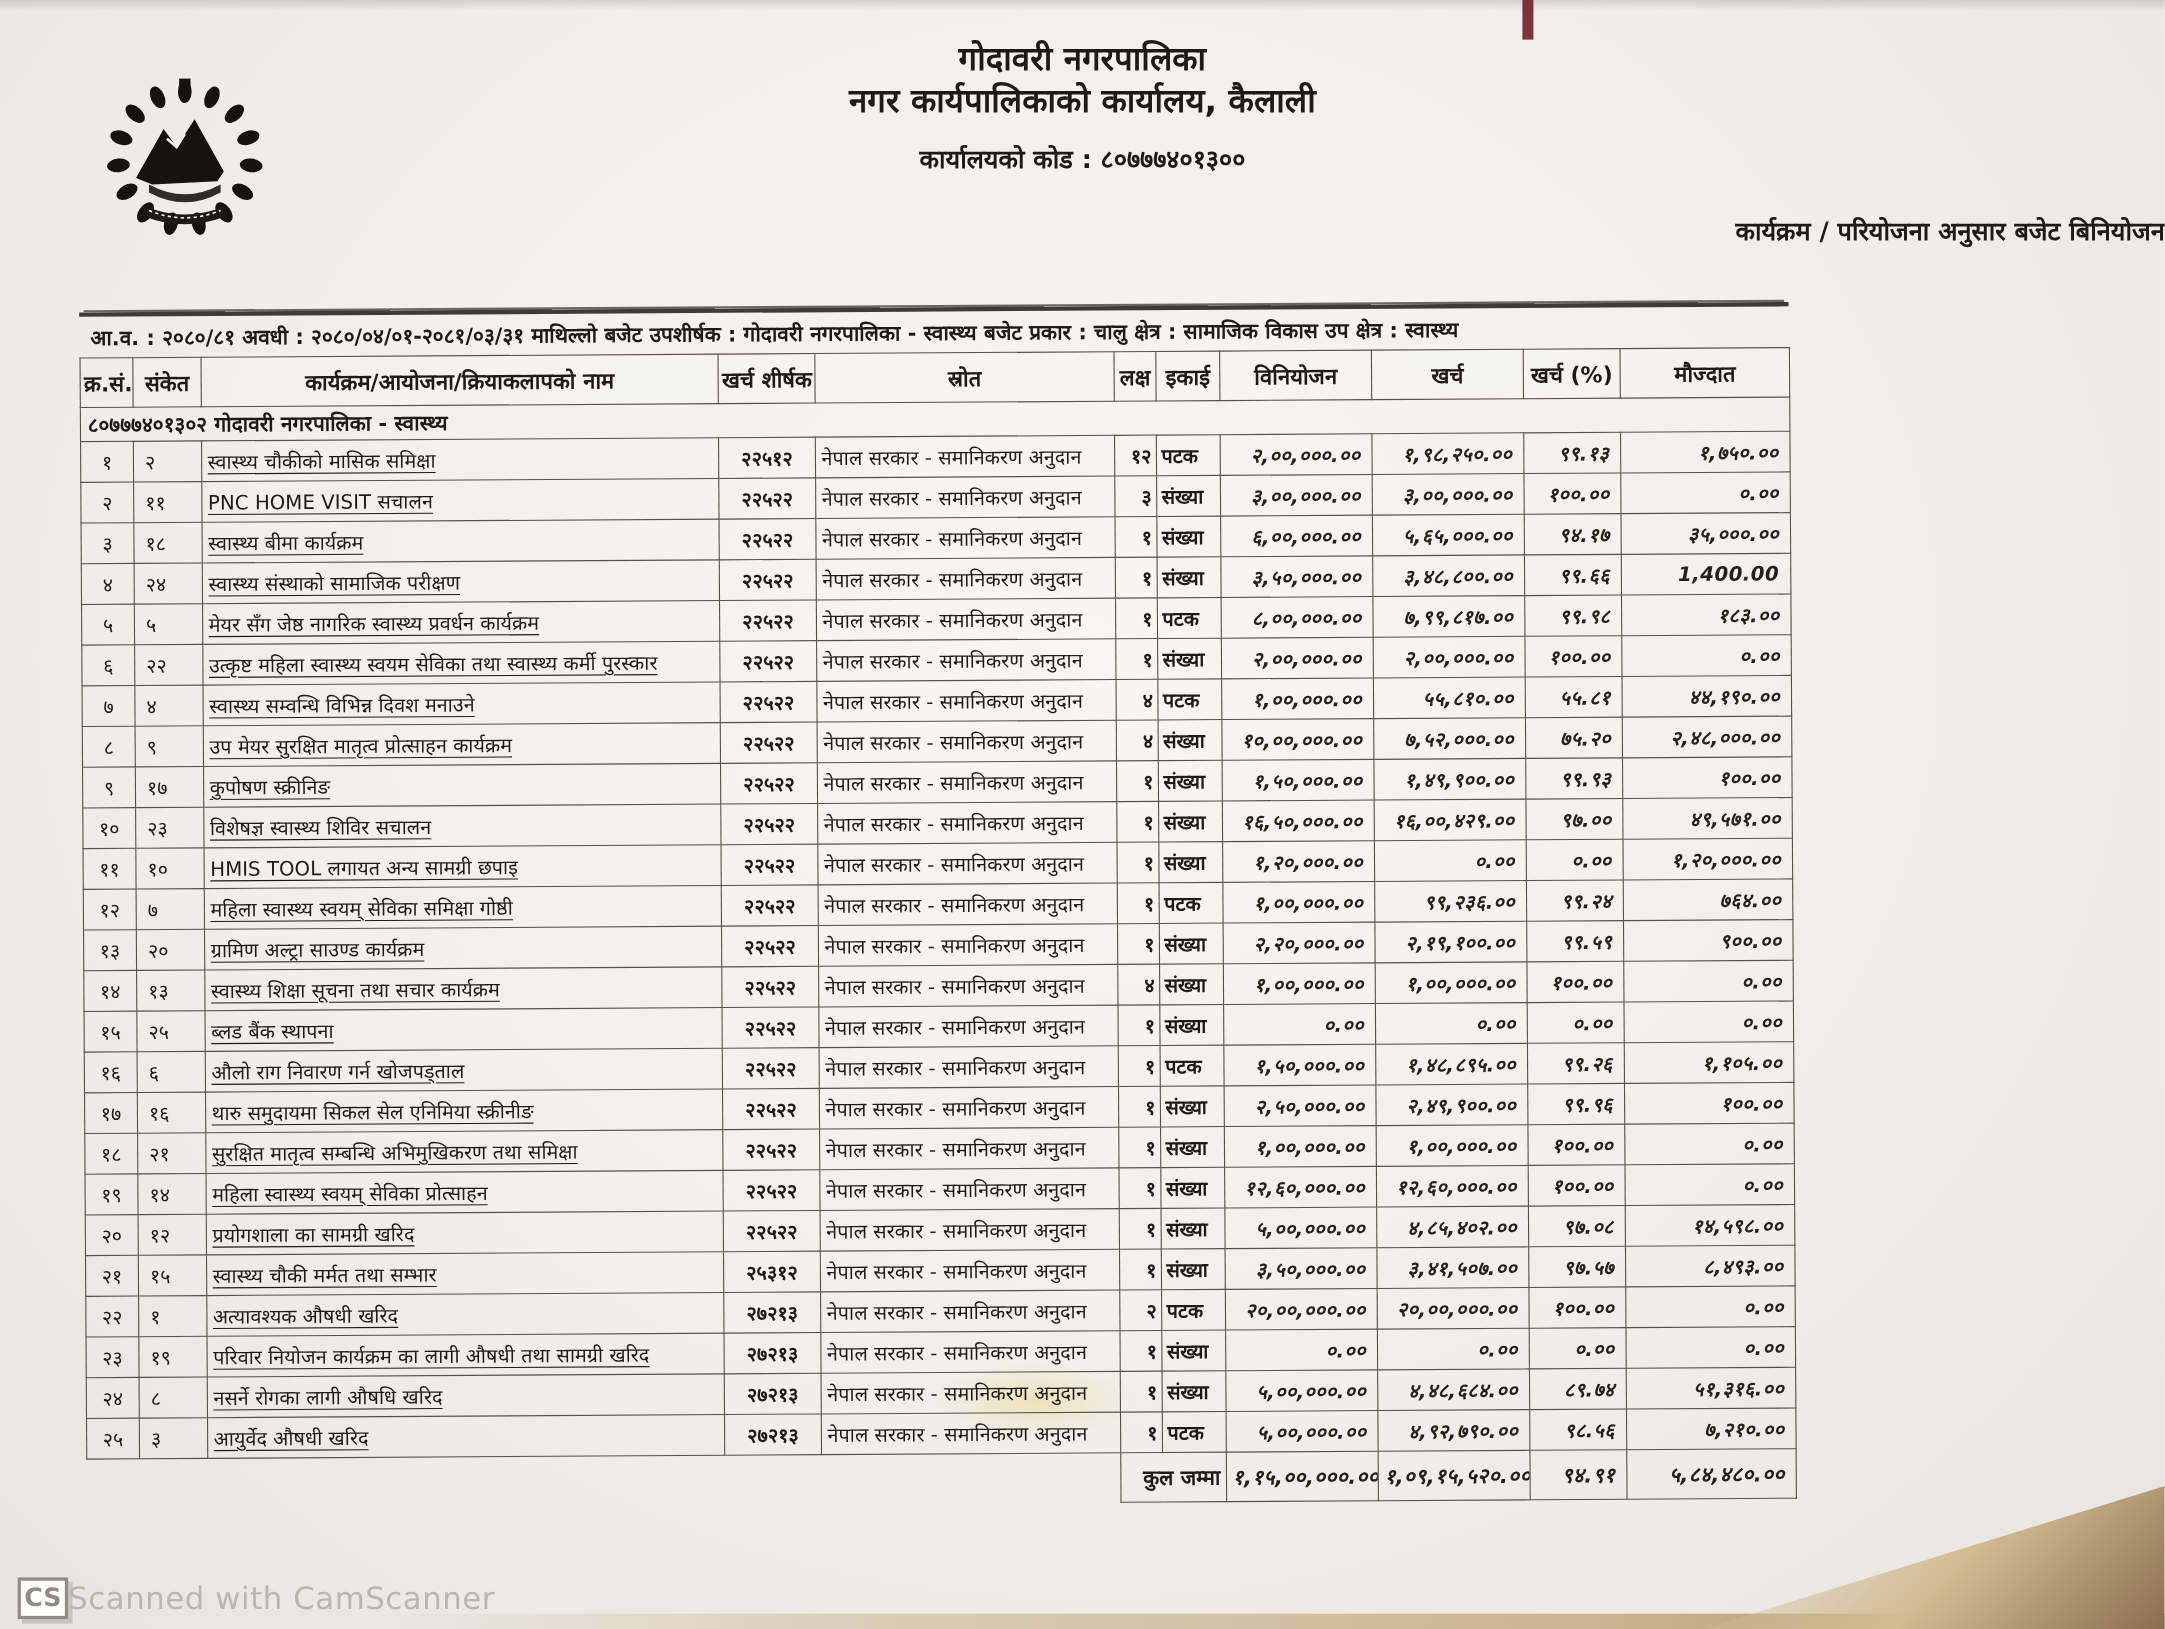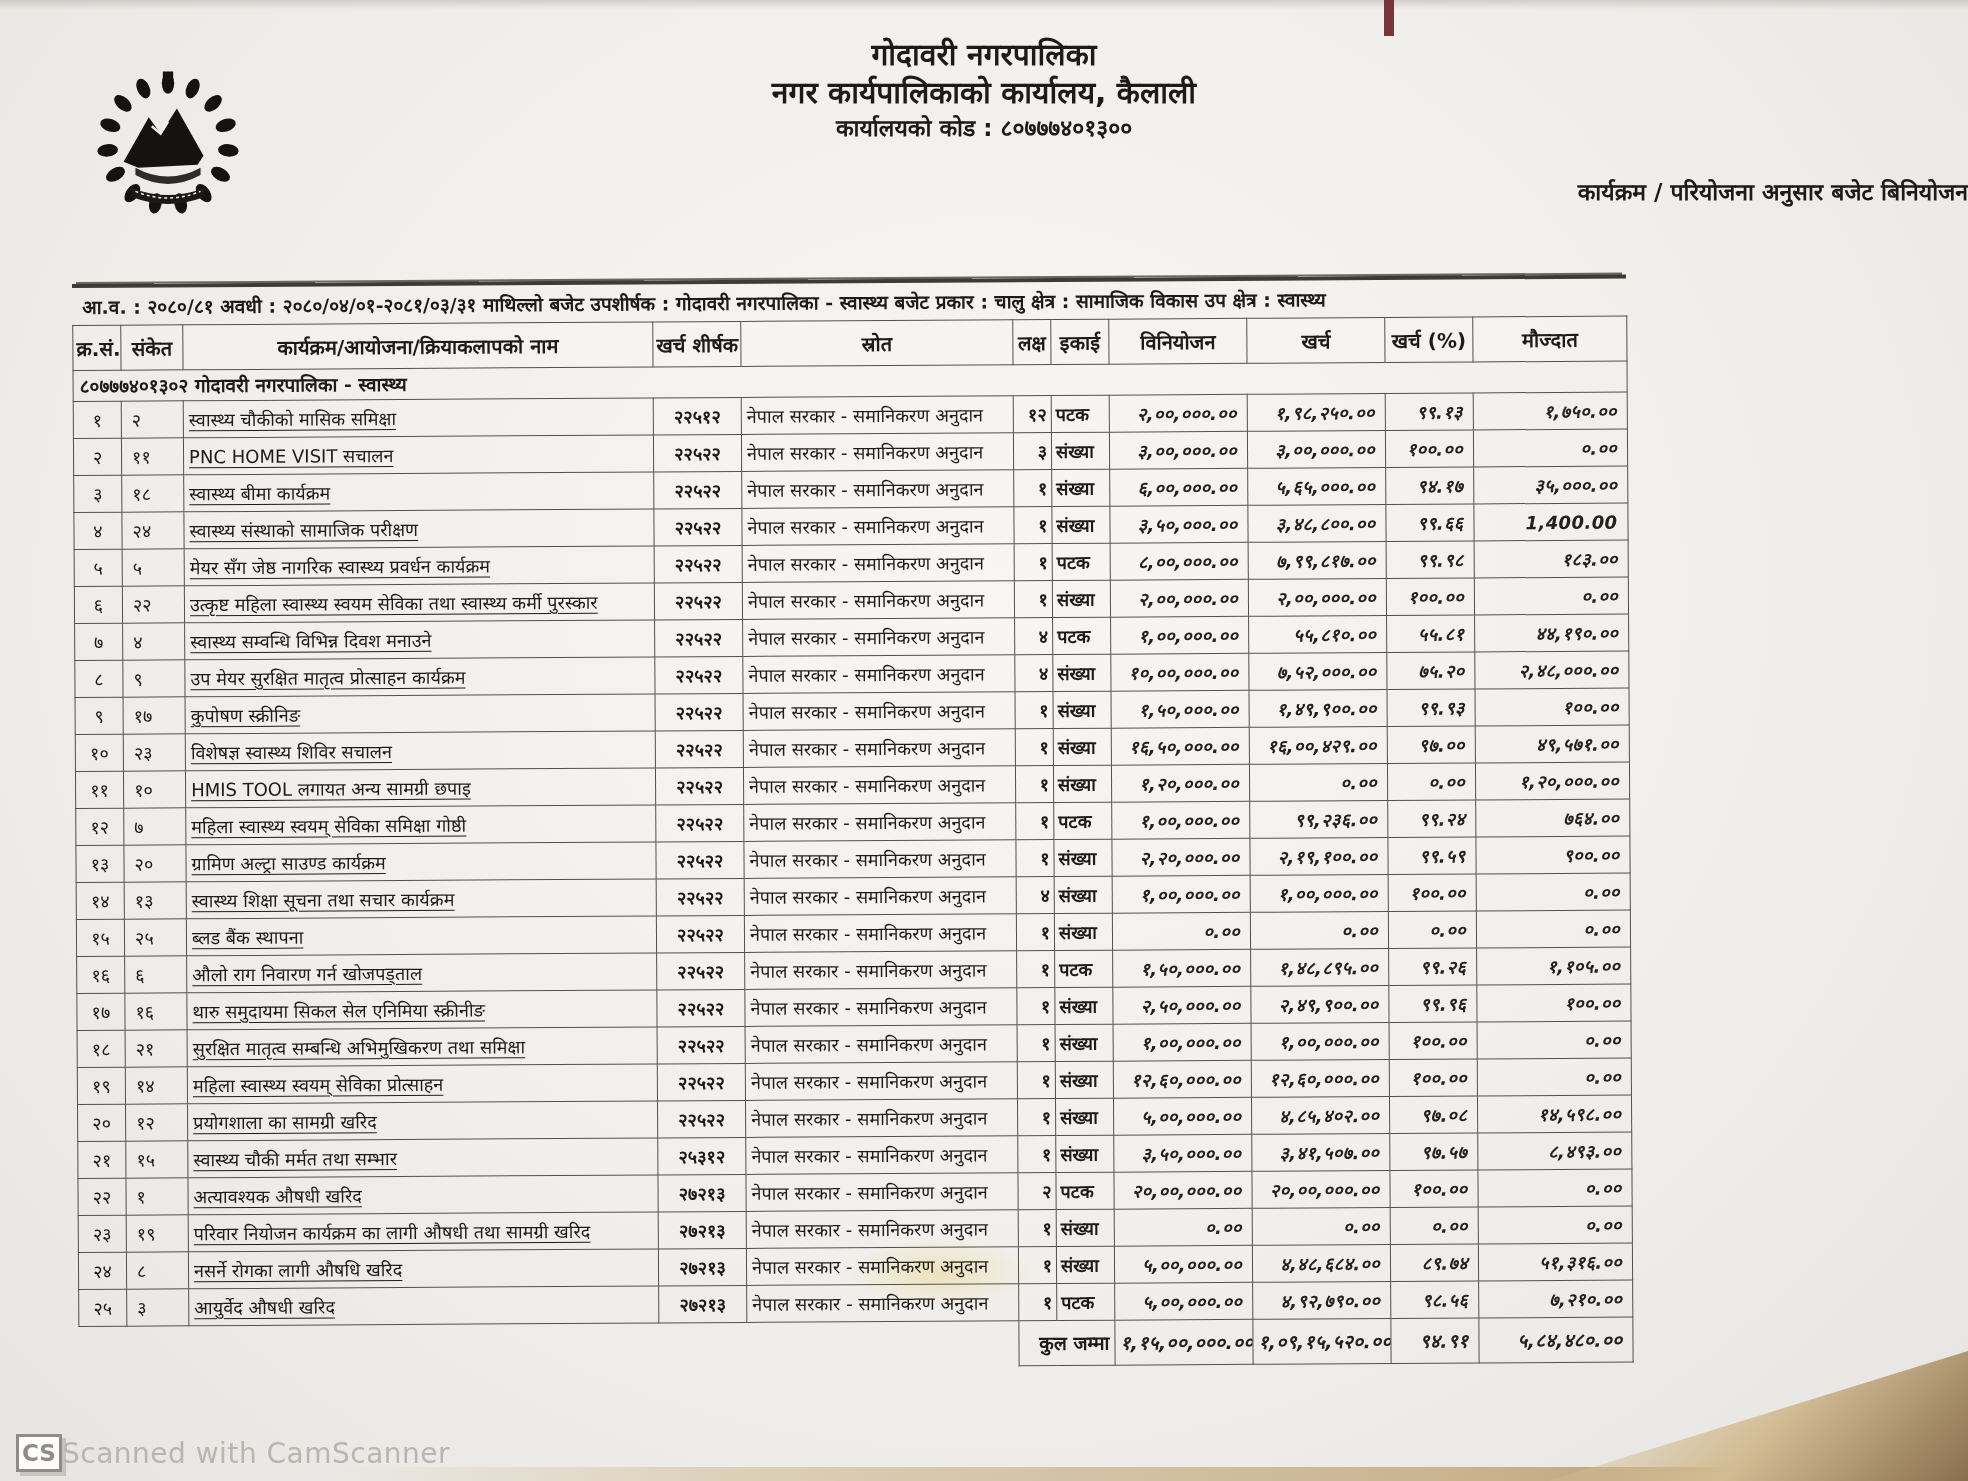--- a/index.html
+++ b/index.html
@@ -19,21 +19,21 @@
     clip-path:polygon(100% 0,100% 100%,0 100%);}
   .art-yellow-patch{position:absolute;left:845px;top:1238px;width:190px;height:70px;border-radius:50%;
     background:radial-gradient(ellipse,rgba(232,213,140,.5) 0%,rgba(232,213,140,0) 70%);}
   .art-top-shade{position:absolute;left:0;top:0;width:100%;height:10px;
     background:linear-gradient(180deg,rgba(120,115,108,.25),rgba(120,115,108,0));}
   
   .logo{position:absolute;left:92px;top:70px;width:152px;height:148px;}
   .head-center{text-align:center;padding-top:36px;line-height:1.25;}
   .org-name{font-size:30px;font-weight:700;}
   .office-name{font-size:30px;font-weight:700;}
-  .office-code{font-size:23px;font-weight:700;margin-top:3px;}
+  .office-code{font-size:23px;font-weight:700;margin-top:21px;}
   .report-title{text-align:right;font-size:23px;font-weight:700;margin-top:32px;}
   
   .sheet{position:absolute;left:72px;top:284px;width:1554px;
     transform:rotate(-0.35deg);transform-origin:0 0;}
   .filter-line{border-top:4px solid #3e3a35;box-shadow:0 -6px 0 -4px #6b665f;
     padding:6px 6px 5px 10px;font-size:19px;font-weight:700;white-space:nowrap;overflow:hidden;}
   table{border-collapse:collapse;table-layout:fixed;width:1554px;}
   th,td{border:1px solid #54504a;overflow:hidden;white-space:nowrap;}
   th{font-size:20px;font-weight:700;height:44px;padding:0 3px;background:rgba(255,255,255,.15);}
   td{font-size:18px;height:34px;padding:1px 5px;}

